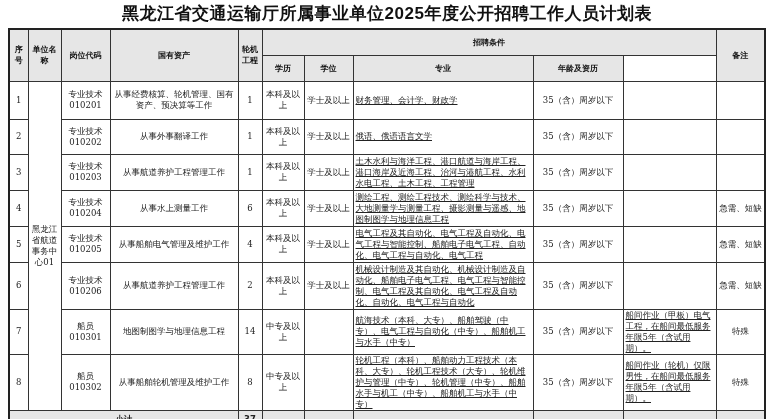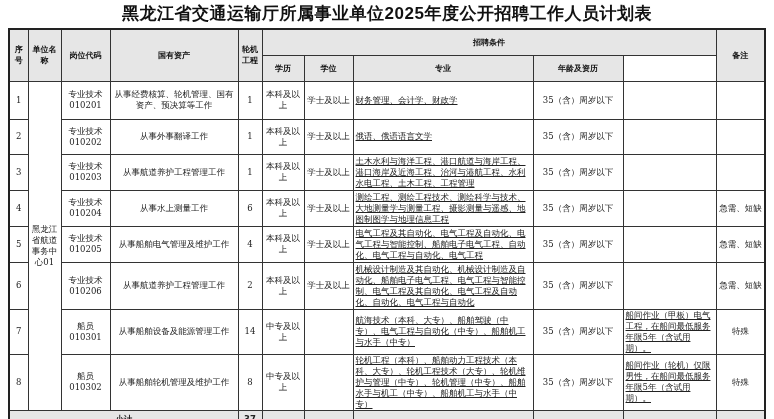--- a/index.html
+++ b/index.html
@@ -119,21 +119,21 @@
       <td>本科及以上</td>
       <td>学士及以上</td>
       <td class="left">机械设计制造及其自动化、机械设计制造及自动化、船舶电子电气工程、电气工程与智能控制、电气工程及其自动化、电气工程及自动化、自动化、电气工程与自动化</td>
       <td>35（含）周岁以下</td>
       <td class="left"></td>
       <td>急需、短缺</td>
     </tr>
     <tr style="height:36px">
       <td>7</td>
       <td>船员010301</td>
-      <td>从事船舶设备及能源管理工作</td>
+      <td>地图制图学与地理信息工程</td>
       <td>14</td>
       <td>中专及以上</td>
       <td></td>
       <td class="left">航海技术（本科、大专）、船舶驾驶（中专）、电气工程与自动化（中专）、船舶机工与水手（中专）</td>
       <td>35（含）周岁以下</td>
       <td class="left">船间作业（甲板）电气工程，在船间最低服务年限5年（含试用期）。</td>
       <td>特殊</td>
     </tr>
     <tr style="height:54px">
       <td>8</td>

